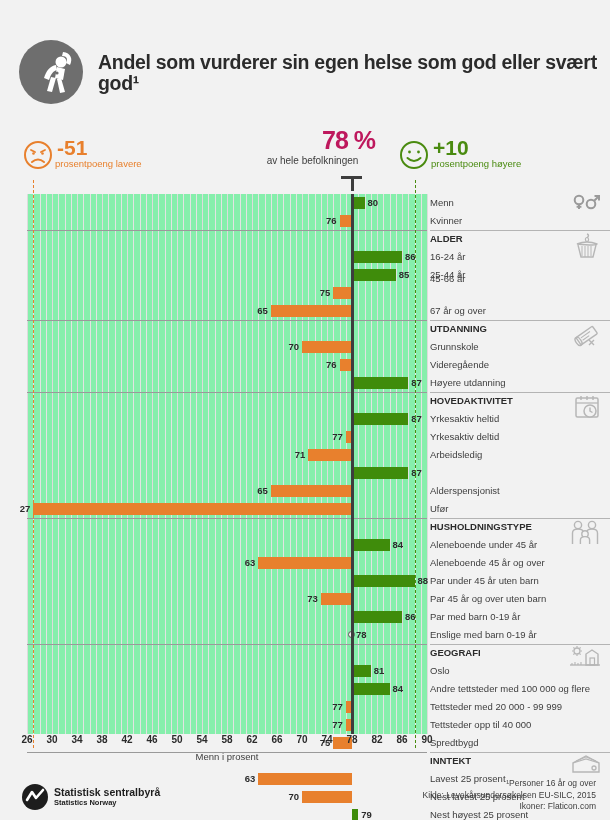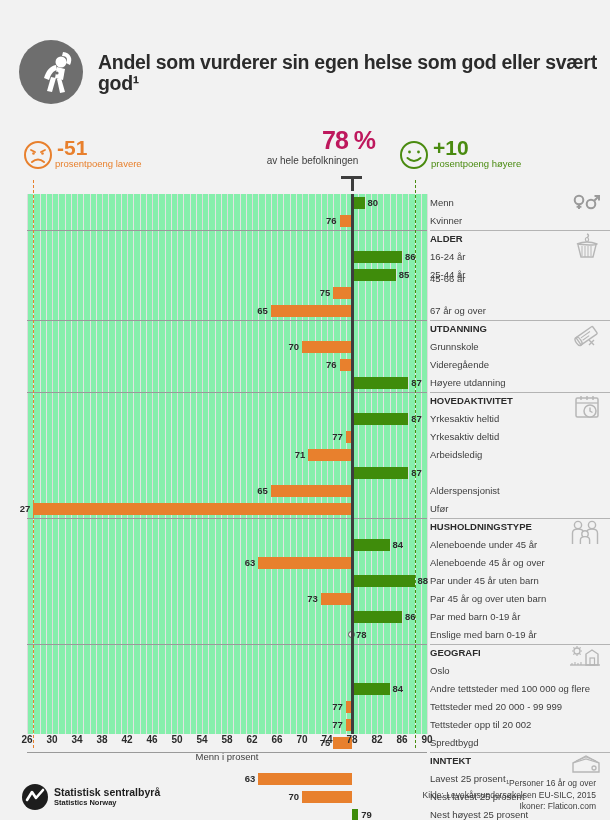--- a/index.html
+++ b/index.html
@@ -336,20 +336,24 @@
         <div class="bar-label" style="left: 290.75px; transform: translateX(-100%);">73</div>
       </div>
       <div class="row" style="top: 414px;">
         <div class="bar green" style="left: 325px; width: 50px;"></div>
         <div class="bar-label" style="left: 378px;">86</div>
       </div>
       <div class="row" style="top: 432px;">
         <div class="zero-marker" style="left: 321px;"></div>
         <div class="bar-label" style="left: 329px;">78</div>
       </div>
+      <div class="row" style="top: 468px;">
+        <div class="bar green" style="left: 325px; width: 18.75px;"></div>
+        <div class="bar-label" style="left: 346.75px;">81</div>
+      </div>
       <div class="row" style="top: 486px;">
         <div class="bar green" style="left: 325px; width: 37.5px;"></div>
         <div class="bar-label" style="left: 365.5px;">84</div>
       </div>
       <div class="row" style="top: 504px;">
         <div class="bar orange" style="left: 318.75px; width: 6.25px;"></div>
         <div class="bar-label" style="left: 315.75px; transform: translateX(-100%);">77</div>
       </div>
       <div class="row" style="top: 522px;">
         <div class="bar orange" style="left: 318.75px; width: 6.25px;"></div>
@@ -472,21 +476,21 @@
         <circle cx="9" cy="6" r="3" fill="none" stroke="#b6b6b6" stroke-width="1.3"></circle>
         <path d="M9 1 V2.5 M9 9.5 V11 M4 6 H5.5 M12.5 6 H14 M5.4 2.4 l1.1 1.1 M11.5 8.5 l1.1 1.1 M12.6 2.4 l-1.1 1.1 M6.5 8.5 l-1.1 1.1" stroke="#b6b6b6" stroke-width="1.2"></path>
         <path d="M18 20 V9 l6-4 6 4 v11z" fill="none" stroke="#b6b6b6" stroke-width="1.4"></path>
         <rect x="22" y="13" width="4.5" height="7" fill="none" stroke="#b6b6b6" stroke-width="1.2"></rect>
         <path d="M2 20 H32" stroke="#b6b6b6" stroke-width="1.4"></path>
         <path d="M4 20 v-2 M7 20 v-3 M10 20 v-2 M13 20 v-3" stroke="#b6b6b6" stroke-width="1.1"></path>
       </svg></div>
     <div class="lrow" style="top: 468px;">Oslo</div>
     <div class="lrow" style="top: 486px;">Andre tettsteder med 100 000 og flere</div>
     <div class="lrow" style="top: 504px;">Tettsteder med 20 000 - 99 999</div>
-    <div class="lrow" style="top: 522px;">Tettsteder opp til 20 002</div>
+    <div class="lrow" style="top: 522px;">Tettsteder opp til 40 000</div>
     <div class="lrow" style="top: 540px;">Spredtbygd</div>
     <div class="lrow head" style="top: 558px;">INNTEKT</div>
     <div class="sect-icon" style="top: 559px;"><svg width="32" height="24" viewBox="0 0 32 24">
         <path d="M3 19 V10 L16 3 L29 10 v9z" fill="none" stroke="#b6b6b6" stroke-width="1.4"></path>
         <path d="M3 10 L16 6 L29 10" fill="none" stroke="#b6b6b6" stroke-width="1.2"></path>
         <path d="M6 8 L16 4 L26 8" fill="none" stroke="#b6b6b6" stroke-width="1"></path>
         <circle cx="24" cy="15" r="2" fill="none" stroke="#b6b6b6" stroke-width="1.3"></circle>
       </svg></div>
     <div class="lrow" style="top: 576px;">Lavest 25 prosent</div>
     <div class="lrow" style="top: 594px;">Nest lavest 25 prosent</div>

